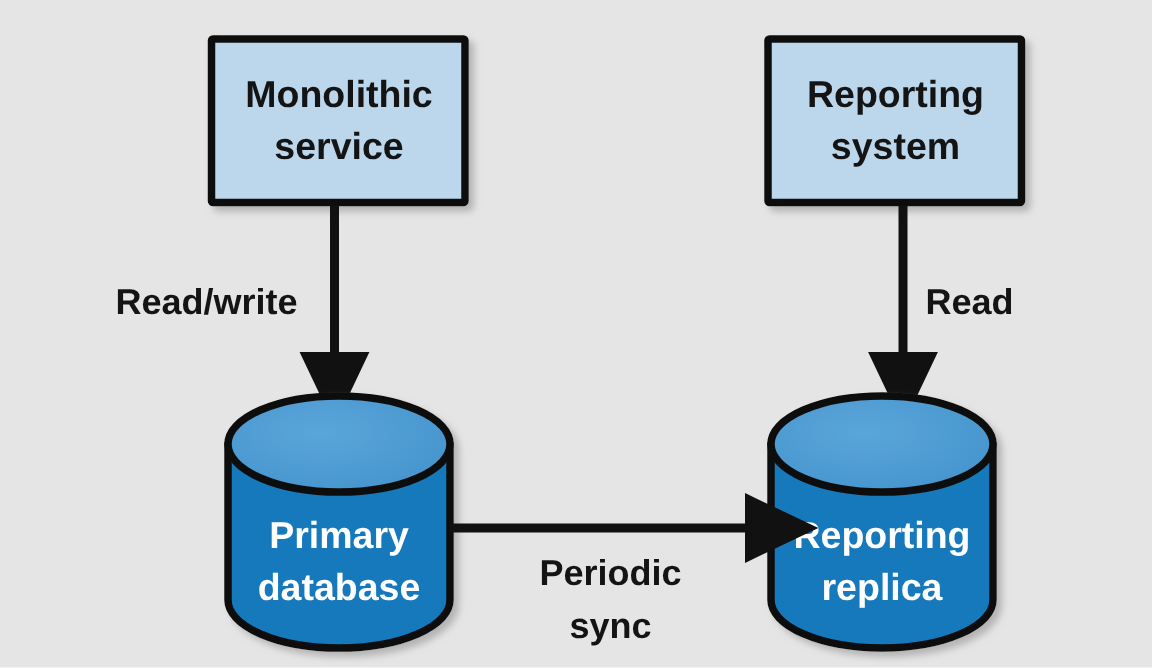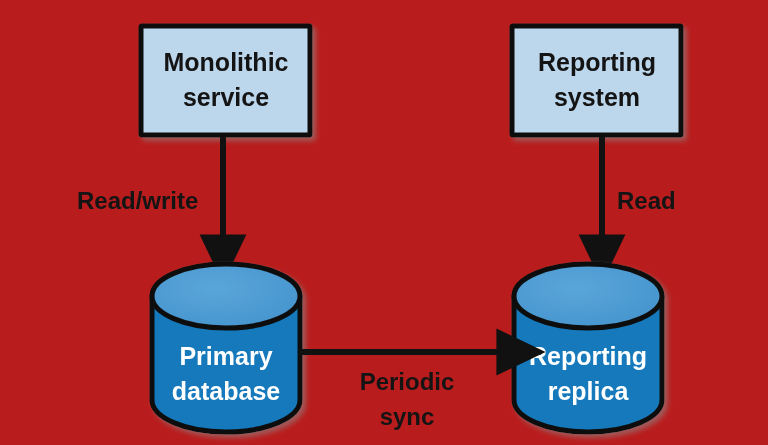--- a/index.html
+++ b/index.html
@@ -10,21 +10,21 @@
   body {
     width: 768px;
     height: 445px;
     overflow: hidden;
     font-family: "Liberation Sans", sans-serif;
   }
   #diagram-canvas {
     position: relative;
     width: 768px;
     height: 445px;
-    background: #b91c1c;
+    background: #e5e5e5;
   }
   #diagram-svg {
     display: block;
     width: 768px;
     height: 445px;
   }
   .box-label, .cyl-label, .edge-label {
     font-family: "Liberation Sans", sans-serif;
     font-weight: 700;
   }

